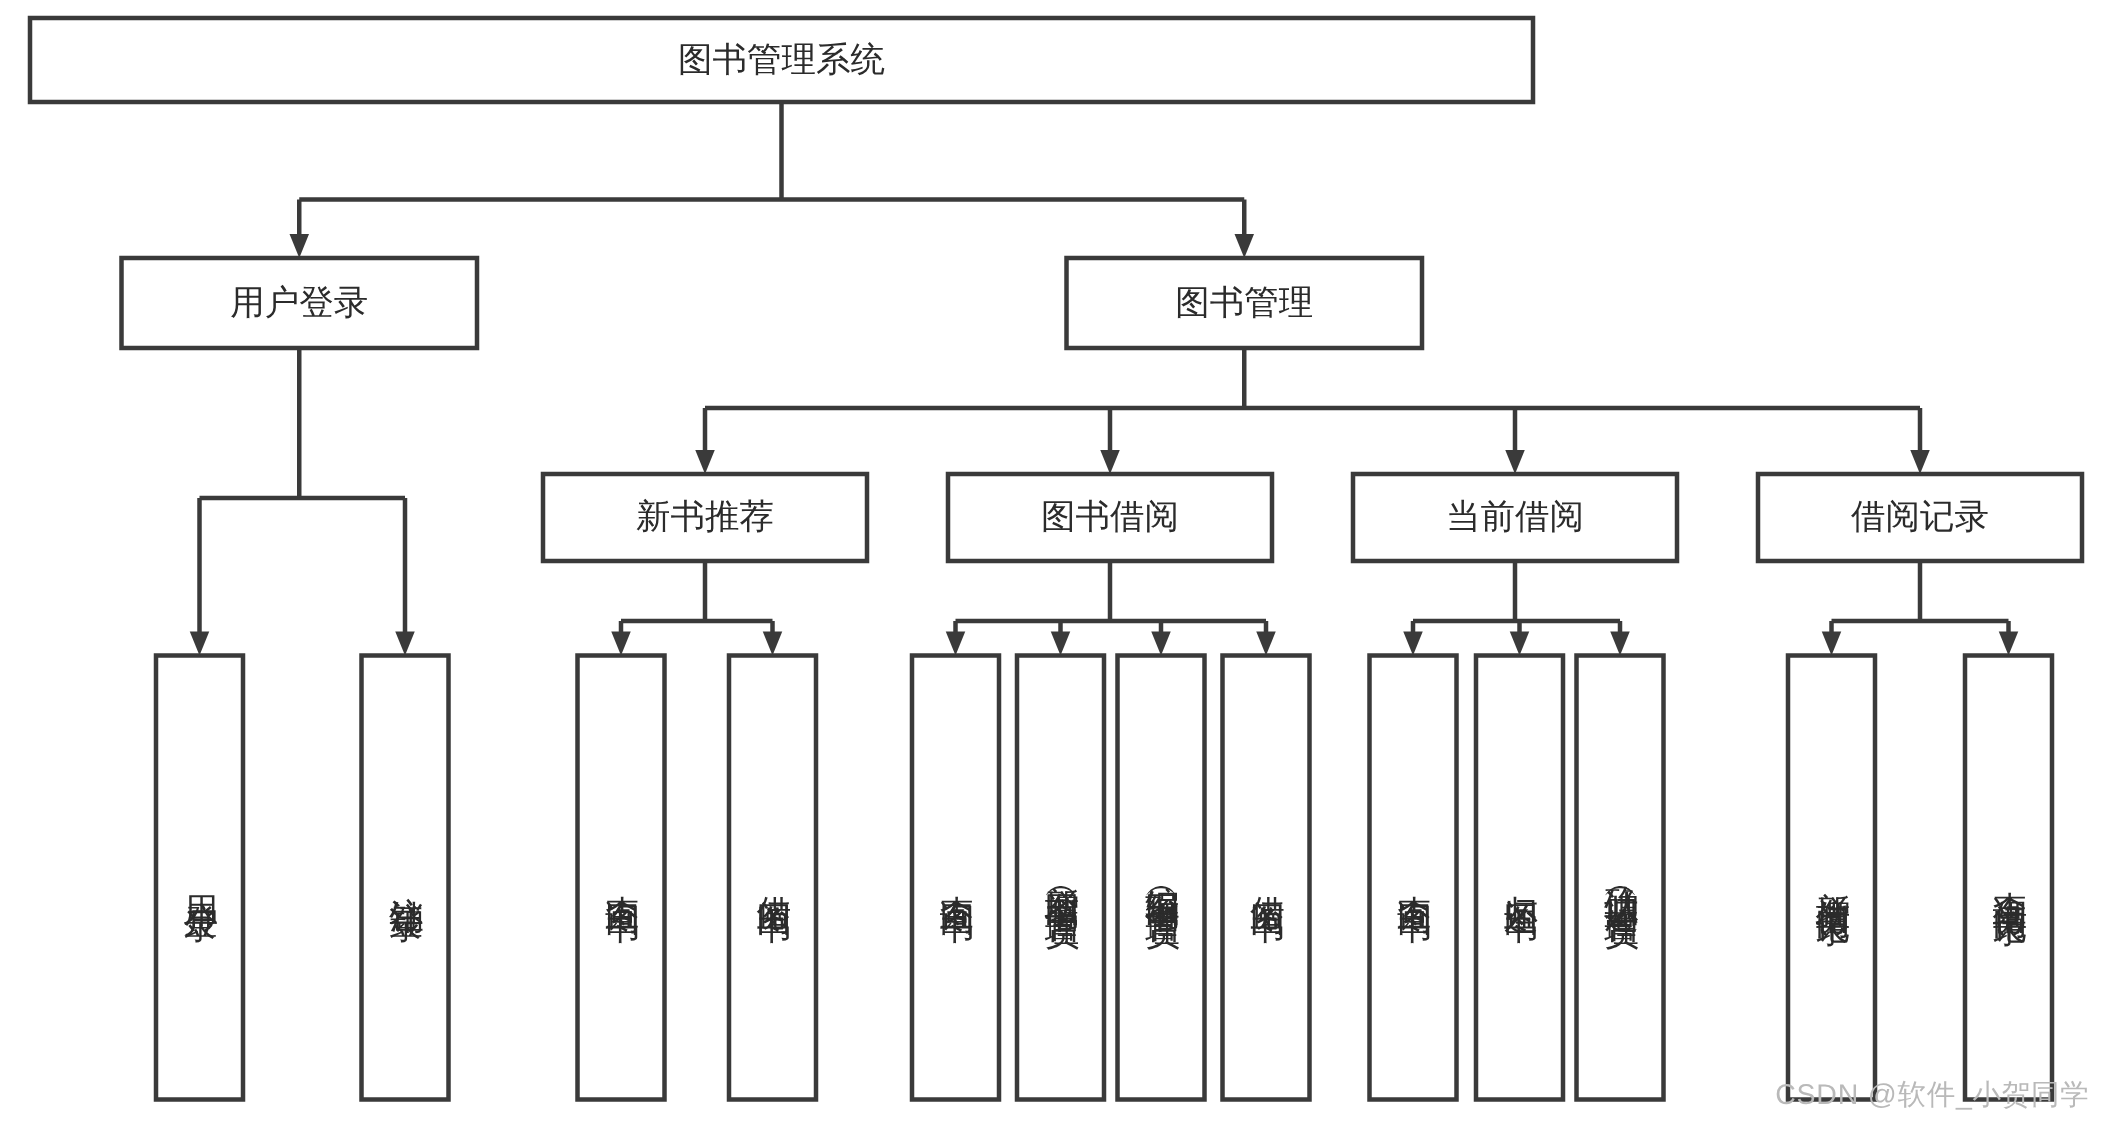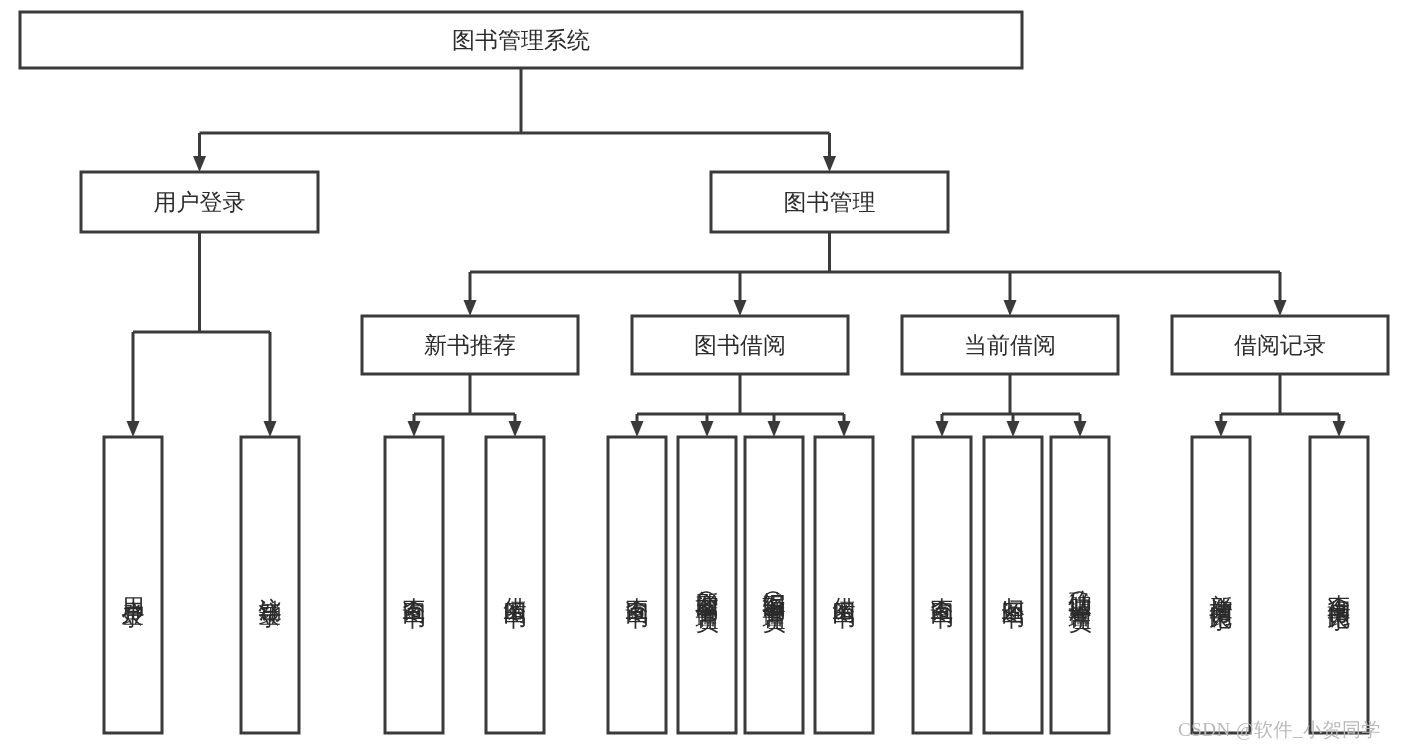--- a/index.html
+++ b/index.html
@@ -58,23 +58,23 @@
     color: #2b2b2b;
     display: flex;
     align-items: center;
     justify-content: center;
     text-align: center;
     pointer-events: none;
     user-select: none;
   }
   .watermark {
     position: absolute;
-    right: 24px;
+    right: 12px;
     bottom: 4px;
-    font-family: Liberation Serif, serif;
+    font-family: Liberation Sans, sans-serif;
     font-size: 19px;
     color: #b9b9b9;
     letter-spacing: 0.5px;
     white-space: nowrap;
   }
 </style>
 </head>
 <body>
 
 <div id="diagram-root">

